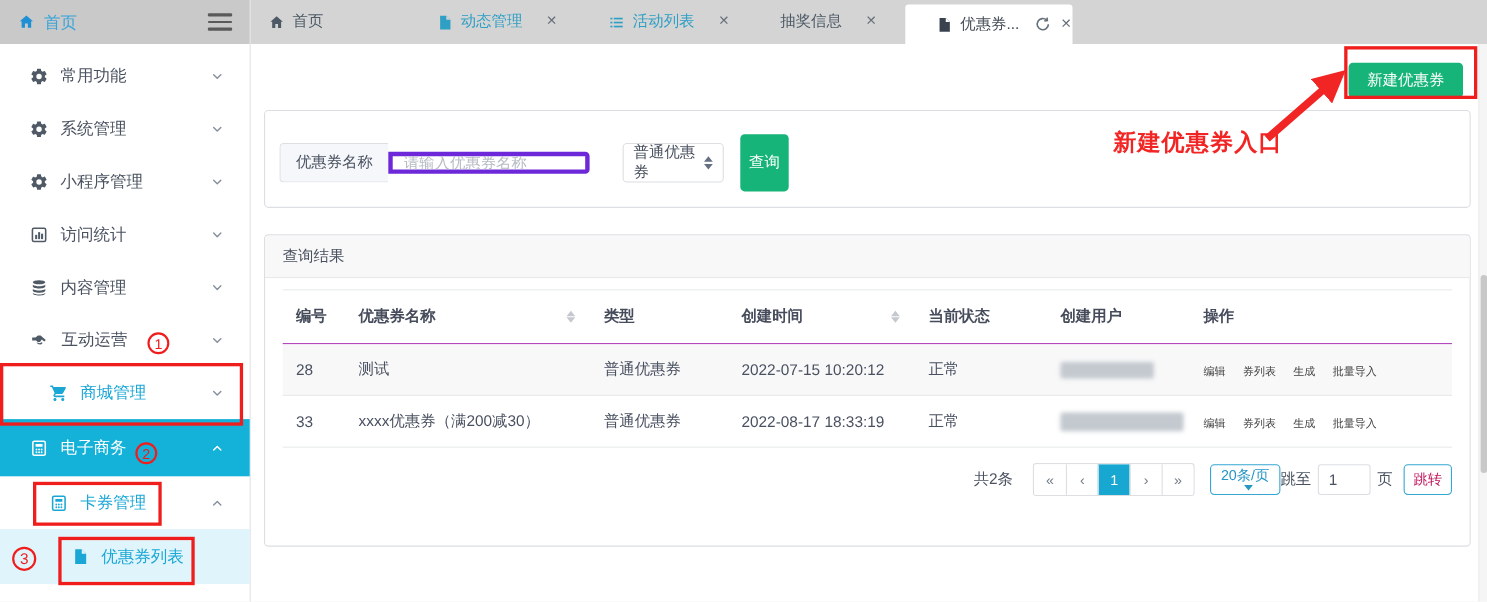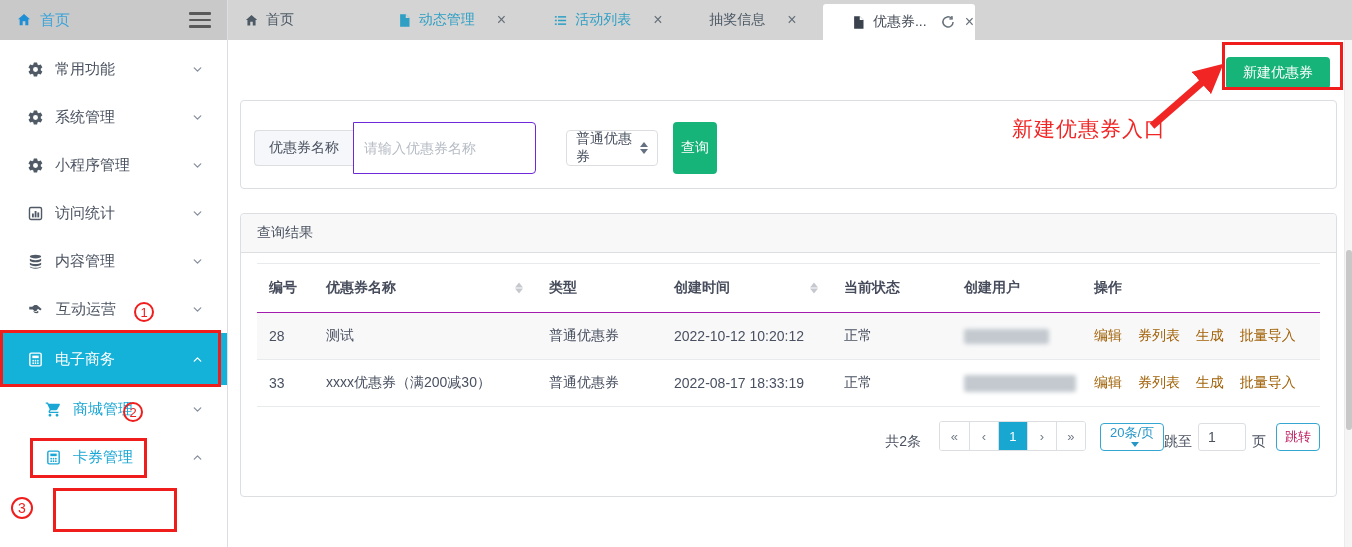--- a/index.html
+++ b/index.html
@@ -40,21 +40,21 @@
 
   
   .main { position:absolute; left:228px; top:40px; width:1124px; height:507px; background:#fff; }
   .btn-green { background:#16b479; color:#fff; border:none; border-radius:4px; font-size:14px; font-family:inherit; cursor:pointer; }
   .new-coupon { position:absolute; top:17px; right:22px; width:104px; height:32px; }
 
   .panel { position:absolute; left:12px; width:1097px; background:#fff; border:1px solid #dcdee2; border-radius:4px; }
   .search-panel { top:60px; height:89px; }
   .search-row { position:absolute; left:13px; top:21px; display:flex; align-items:center; }
   .ig-label { height:36px; display:flex; align-items:center; padding:0 14px; background:#f5f7fa; border:1px solid #dcdee2; border-right:none; border-radius:4px 0 0 4px; font-size:14px; color:#4a5260; }
-  .ig-input { width:183px; height:52px; border:1px solid #6d28d9; border-radius:0 4px 4px 0; padding:0 10px; font-size:14px; color:#4a5260; font-family:inherit; outline:none; }
+  .ig-input { width:183px; height:20px; border:4px solid #6d28d9; border-radius:0 4px 4px 0; padding:0 10px; font-size:14px; color:#4a5260; font-family:inherit; outline:none; }
   .ig-input::placeholder { color:#b6bcc4; }
   .type-select { margin-left:30px; width:92px; height:36px; border:1px solid #dcdee2; border-radius:4px; display:flex; align-items:center; justify-content:space-between; padding:0 9px; font-size:14px; color:#4a5260; cursor:pointer; background:#fff; }
   .search-btn { margin-left:15px; width:44px; height:52px; }
 
   .results-panel { top:173px; height:284px; }
   .panel-hd { height:39px; background:#f8f8f9; border-bottom:1px solid #dcdee2; border-radius:4px 4px 0 0; display:flex; align-items:center; padding-left:16px; font-size:14px; color:#4a5260; }
   .panel-bd { padding:10px 16px 0 16px; }
 
   .tbl { width:100%; }
   .trow { display:flex; align-items:center; font-size:14px; color:#495060; }
@@ -66,23 +66,23 @@
   .c1{width:57px;} .c2{width:223px;} .c3{width:125px;} .c4{width:170px;} .c5{width:120px;} .c6{width:130px;} .c7{flex:1;}
   .sort-ic { position:absolute; right:14px; top:50%; transform:translateY(-50%); display:flex; flex-direction:column; gap:1px; }
   .sort-ic i, .updown i { display:block; width:0; height:0; border-left:4px solid transparent; border-right:4px solid transparent; }
   .sort-ic .up { border-bottom:5px solid #c5c8ce; }
   .sort-ic .dn { border-top:5px solid #c5c8ce; }
   .updown { display:flex; flex-direction:column; gap:2px; }
   .updown .up { border-bottom:5px solid #657180; }
   .updown .dn { border-top:5px solid #657180; }
   .blur-block { height:15px; border-radius:2px; background:#c3c9cf; filter:blur(2px); }
   .bw1 { width:85px; } .bw2 { width:112px; height:17px; }
-  .act-link { color:#a16207; margin-right:12px; cursor:pointer; text-decoration:none; font-size:14px; }
-
-  .pager { display:flex; align-items:flex-end; justify-content:flex-end; margin-top:14px; font-size:14px; color:#4a5260; }
+  .act-link { color:#404040; margin-right:12px; cursor:pointer; text-decoration:none; font-size:10px; }
+
+  .pager { display:flex; align-items:center; justify-content:flex-end; margin-top:14px; font-size:14px; color:#4a5260; }
   .pg-group { display:flex; border:1px solid #dcdee2; border-radius:3px; overflow:hidden; margin-left:18px; }
   .pg-btn { width:29px; height:28px; display:flex; align-items:center; justify-content:center; font-size:13px; color:#737d88; background:#fff; border-left:1px solid #dcdee2; cursor:pointer; }
   .pg-btn:first-child { border-left:none; }
   .pg-btn.cur { background:#17a7d1; color:#fff; }
   .pg-size { margin-left:14px; height:28px; border:1px solid #35a6d2; border-radius:4px; color:#2596c6; font-size:13px; display:flex; align-items:center; padding:0 9px; cursor:pointer; background:#fff;flex-direction:column; }
   .pg-size .caret { width:0; height:0; border-left:4px solid transparent; border-right:4px solid transparent; border-top:5px solid #2596c6; margin-left:6px; }
   .pg-jump-label { }
   .pg-input { width:48px; height:28px; border:1px solid #dcdee2; border-radius:3px; margin:0 6px 0 6px; padding-left:9px; font-size:14px; color:#4a5260; font-family:inherit; outline:none; }
   .pg-go { margin-left:10px; width:44px; height:28px; background:#fff; border:1px solid #35a6d2; border-radius:4px; color:#be185d; font-size:13px; font-family:inherit; cursor:pointer; }
 
@@ -93,21 +93,21 @@
   
   .red-box { position:absolute; border:3px solid #f01d1d; pointer-events:none; }
   .rb-ecom { left:0; top:330px; width:221px; height:57px; }
   .rb-card { left:30px; top:438px; width:117px; height:40px; border-width:3px; }
   .rb-coupon { left:53px; top:488px; width:124px; height:44px; }
   .rb-btn { left:1222px; top:42px; width:121px; height:48px; }
   .callout { position:absolute; width:20px; height:20px; border:2px solid #f01d1d; border-radius:50%; color:#f01d1d; font-size:13px; display:flex; align-items:center; justify-content:center; background:transparent; pointer-events:none; }
   .co1 { left:134px; top:302px; }
   .co2 { left:123px; top:402px; }
   .co3 { left:11px; top:497px; width:22px; height:22px; font-size:14px; }
-  .entry-label { position:absolute; left:1012px; top:115px; color:#f22525; font-size:21px; font-weight:400; letter-spacing:1px; pointer-events:none;text-align:right; }
+  .entry-label { position:absolute; left:1012px; top:115px; color:#f22525; font-size:21px; font-weight:700; letter-spacing:1px; pointer-events:none;text-align:right; }
   .arrow-svg { position:absolute; left:1138px; top:56px; pointer-events:none; }
 
   svg { display:block; }
 </style>
 </head>
 <body>
 
 <div class="screen">
 
   <div class="sidebar">
@@ -197,20 +197,33 @@
           </span>
       </div>
       <div class="sb-item">
         <span class="ic">
             <svg width="18" height="18" viewBox="0 0 24 24" fill="currentColor">
               <path d="M3 9h4l3-2.2h3.2L19.5 12l-1.8 1.9-3.1-2.4-2.1 3.1h-2.8l-2-2H3z"></path>
               <path d="M8 15l2.5 2.2 3.2.3 2-1.6-1.4-1.2-2 1.3-2.3-.6z"></path>
             </svg>
           </span>
         <span>互动运营</span>
+        <span class="chev">
+            <svg width="13" height="13" viewBox="0 0 24 24">
+              <path d="M6 9l6 6 6-6" stroke="currentColor" stroke-width="2.4" fill="none" stroke-linecap="round" stroke-linejoin="round"></path>
+            </svg>
+          </span>
+      </div>
+      <div class="sb-item lvl2">
+        <span class="ic">
+            <svg width="17" height="17" viewBox="0 0 24 24" fill="currentColor">
+              <path d="M7 18c-1.1 0-2 .9-2 2s.9 2 2 2 2-.9 2-2-.9-2-2-2zM1 2v2h2l3.6 7.59-1.35 2.45c-.16.28-.25.61-.25.96 0 1.1.9 2 2 2h12v-2H7.42c-.14 0-.25-.11-.25-.25l.03-.12.9-1.63h7.45c.75 0 1.41-.41 1.75-1.03l3.58-6.49A1 1 0 0 0 20 4H5.21l-.94-2H1zm16 16c-1.1 0-2 .9-2 2s.9 2 2 2 2-.9 2-2-.9-2-2-2z"></path>
+            </svg>
+          </span>
+        <span>商城管理</span>
         <span class="chev">
             <svg width="13" height="13" viewBox="0 0 24 24">
               <path d="M6 9l6 6 6-6" stroke="currentColor" stroke-width="2.4" fill="none" stroke-linecap="round" stroke-linejoin="round"></path>
             </svg>
           </span>
       </div>
       <div class="sb-item active-parent">
         <span class="ic">
             <svg width="17" height="17" viewBox="0 0 24 24">
               <rect x="4" y="3" width="16" height="18" rx="2" fill="none" stroke="currentColor" stroke-width="2"></rect>
@@ -225,50 +238,46 @@
           </span>
         <span>电子商务</span>
         <span class="chev">
             <svg width="13" height="13" viewBox="0 0 24 24" style="transform:rotate(180deg)">
               <path d="M6 9l6 6 6-6" stroke="currentColor" stroke-width="2.4" fill="none" stroke-linecap="round" stroke-linejoin="round"></path>
             </svg>
           </span>
       </div>
       <div class="sb-item lvl2">
         <span class="ic">
-            <svg width="17" height="17" viewBox="0 0 24 24" fill="currentColor">
-              <path d="M7 18c-1.1 0-2 .9-2 2s.9 2 2 2 2-.9 2-2-.9-2-2-2zM1 2v2h2l3.6 7.59-1.35 2.45c-.16.28-.25.61-.25.96 0 1.1.9 2 2 2h12v-2H7.42c-.14 0-.25-.11-.25-.25l.03-.12.9-1.63h7.45c.75 0 1.41-.41 1.75-1.03l3.58-6.49A1 1 0 0 0 20 4H5.21l-.94-2H1zm16 16c-1.1 0-2 .9-2 2s.9 2 2 2 2-.9 2-2-.9-2-2-2z"></path>
-            </svg>
-          </span>
-        <span>商城管理</span>
-        <span class="chev">
-            <svg width="13" height="13" viewBox="0 0 24 24">
-              <path d="M6 9l6 6 6-6" stroke="currentColor" stroke-width="2.4" fill="none" stroke-linecap="round" stroke-linejoin="round"></path>
-            </svg>
-          </span>
-      </div>
-      <div class="sb-item lvl2">
-        <span class="ic">
             <svg width="17" height="17" viewBox="0 0 24 24">
               <rect x="4" y="3" width="16" height="18" rx="2" fill="none" stroke="currentColor" stroke-width="2"></rect>
               <rect x="7.5" y="6.5" width="9" height="3.6" fill="currentColor"></rect>
               <circle cx="8.7" cy="13.6" r="1.2" fill="currentColor"></circle>
               <circle cx="12" cy="13.6" r="1.2" fill="currentColor"></circle>
               <circle cx="15.3" cy="13.6" r="1.2" fill="currentColor"></circle>
               <circle cx="8.7" cy="17.2" r="1.2" fill="currentColor"></circle>
               <circle cx="12" cy="17.2" r="1.2" fill="currentColor"></circle>
               <circle cx="15.3" cy="17.2" r="1.2" fill="currentColor"></circle>
             </svg>
           </span>
         <span>卡券管理</span>
         <span class="chev">
             <svg width="13" height="13" viewBox="0 0 24 24" style="transform:rotate(180deg)">
               <path d="M6 9l6 6 6-6" stroke="currentColor" stroke-width="2.4" fill="none" stroke-linecap="round" stroke-linejoin="round"></path>
             </svg>
           </span>
+      </div>
+      <div class="sb-item lvl3 hl">
+        <span class="ic">
+            <svg width="16" height="16" viewBox="0 0 24 24">
+              <path d="M5 2h9l6 6v14H5z" fill="currentColor"></path>
+              <path d="M14 2v6h6z" fill="#e0f4fb"></path>
+            </svg>
+          </span>
+        <span>优惠券列表</span>
       </div>
     </div>
   </div>
 
   <div class="tabbar">
     <div class="tab first">
       <span class="t-ic">
           <svg width="15" height="15" viewBox="0 0 24 24" fill="currentColor">
             <path d="M12 3l9 8h-2.5v9H14v-6h-4v6H5.5v-9H3z"></path>
           </svg>
@@ -357,21 +366,21 @@
                   <i class="dn"></i>
                 </span></div>
             <div class="tc c5">当前状态</div>
             <div class="tc c6">创建用户</div>
             <div class="tc c7">操作</div>
           </div>
           <div class="trow body r0">
             <div class="tc c1">28</div>
             <div class="tc c2">测试</div>
             <div class="tc c3">普通优惠券</div>
-            <div class="tc c4">2022-10-12 10:20:12</div>
+            <div class="tc c4">2022-07-15 10:20:12</div>
             <div class="tc c5">正常</div>
             <div class="tc c6">
                 <div class="blur-block bw1"></div>
               </div>
             <div class="tc c7">
               <a class="act-link">编辑</a>
               <a class="act-link">券列表</a>
               <a class="act-link">生成</a>
               <a class="act-link">批量导入</a>
             </div>

